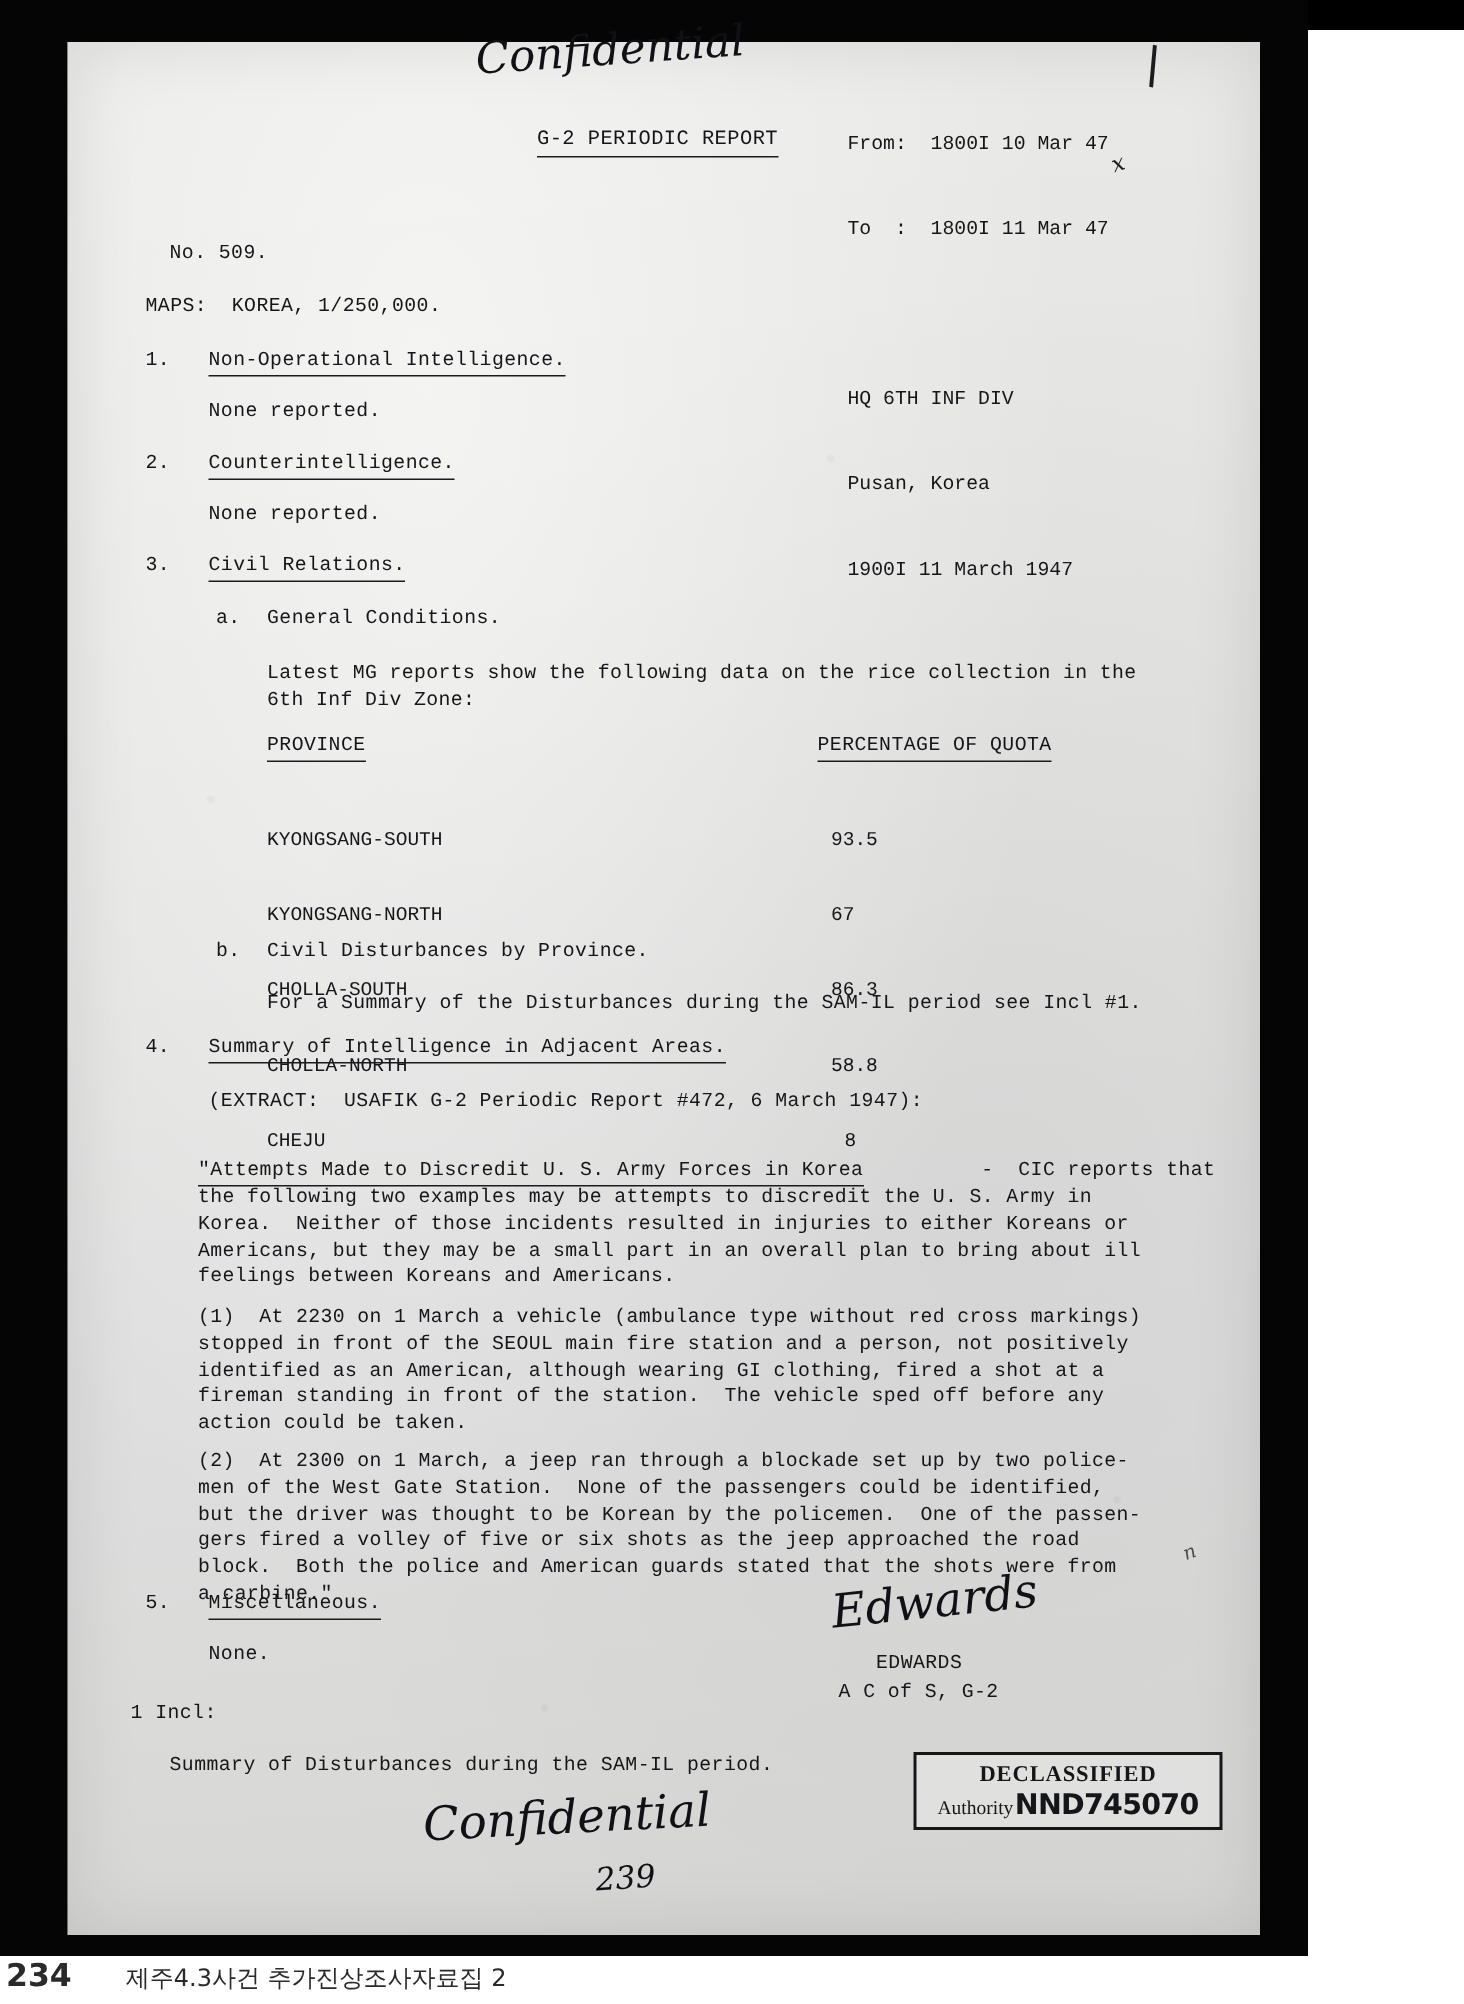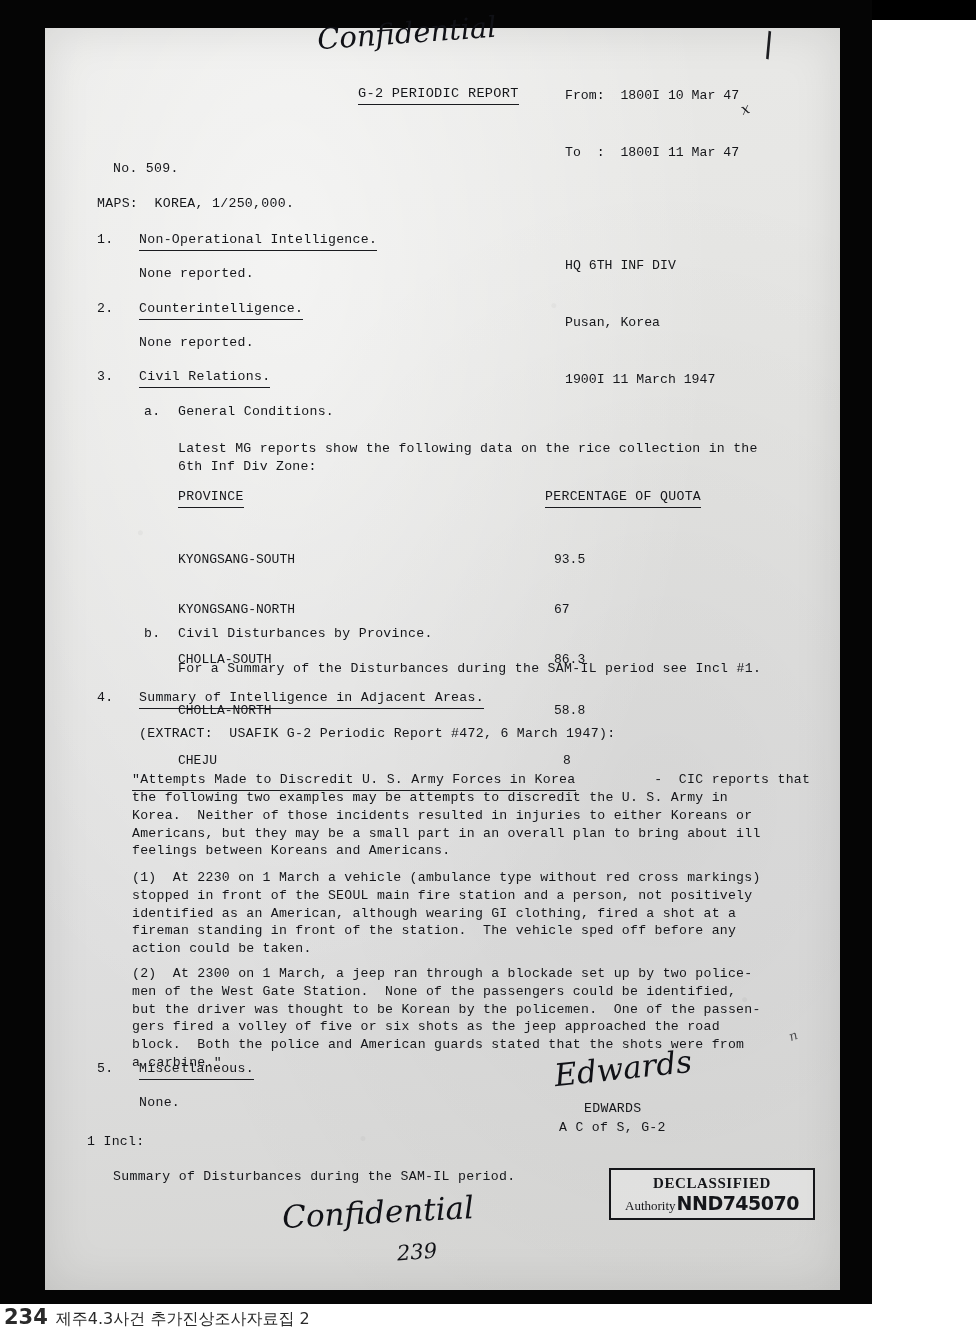--- a/index.html
+++ b/index.html
@@ -84,24 +84,24 @@
   .stamp .s2 { font-family: "Liberation Serif", serif; font-size: 13px; }
   .stamp .s3 { font-family: "DejaVu Sans", sans-serif; font-size: 19px; font-weight: 600; letter-spacing: -.5px; }
 
   
   .scribble { position: absolute; font-family: "DejaVu Serif", serif; font-style: italic; color: #1b1c20; }
 
   
   .book-footer {
     position: absolute; left: 0; bottom: 6px; width: 976px;
     font-family: "DejaVu Sans", sans-serif; color: #2a2a2a;
-    display: flex; align-items: baseline; gap: 8px; padding-left: 4px;
+    display: flex; align-items: baseline; gap: 20px; padding-left: 4px;
   }
   .book-footer .num { font-size: 21px; font-weight: 700; }
-  .book-footer .cap { font-size: 16px; }
+  .book-footer .cap { font-size: 16px; margin-left: 16px; }
 </style>
 </head>
 <body>
 
 <div id="page">
 
   <div class="header-strip">
     <div class="htext">1947. 03. 11. 제6보병사단 정보일지 중 제주도</div>
   </div>
 

